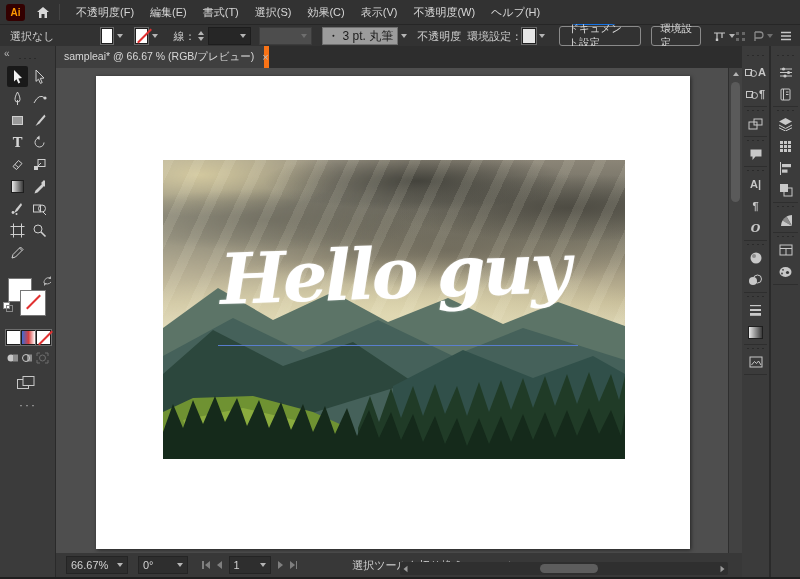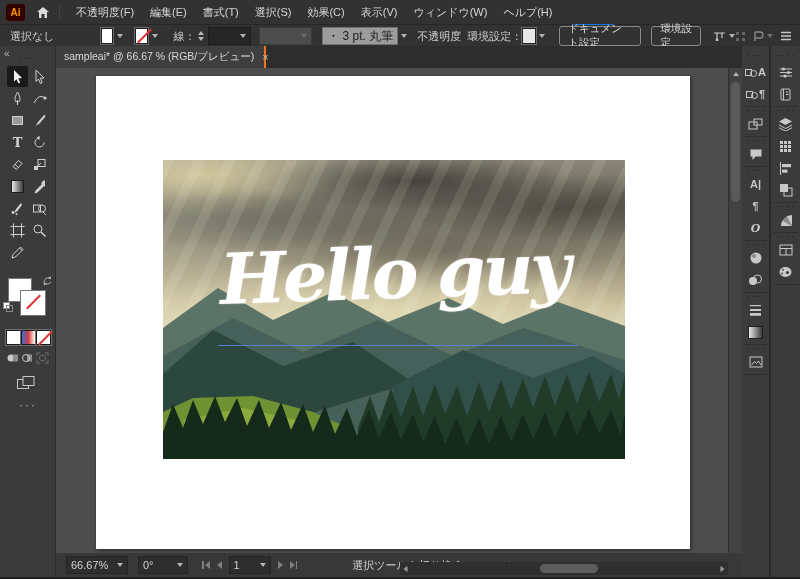--- a/index.html
+++ b/index.html
@@ -33,21 +33,21 @@
   .chev{width:0;height:0;border-left:3.5px solid transparent;border-right:3.5px solid transparent;border-top:4px solid #b5b5b5;}
   .chev.dim{border-top-color:#6f6f6f;}
   .chev-up{width:0;height:0;border-left:3px solid transparent;border-right:3px solid transparent;border-bottom:4px solid #b5b5b5;}
   .fieldbox{height:16px;background:#262626;border:1px solid #1d1d1d;display:flex;align-items:center;
             justify-content:space-between;padding:0 4px;}
   .stepper{display:flex;flex-direction:column;gap:2px;align-items:center;margin:0 2px;}
   .btn{height:18px;border:1px solid #8a8a8a;border-radius:3px;background:transparent;color:#dcdcdc;
        display:flex;align-items:center;padding:0 8px;font-size:10.5px;}
   
   .tabrow{left:56px;top:46px;width:686px;height:22px;background:#2d2d2d;border-bottom:1px solid #262626;display:flex;}
-  .doc-tab{width:192px;height:22px;background:#3f3f3f;border-right:2px solid #f97316;display:flex;align-items:center;
+  .doc-tab{width:192px;height:22px;background:#3f3f3f;border-right:5px solid #f97316;display:flex;align-items:center;
            padding:0 8px;gap:8px;font-size:10.5px;color:#d8d8d8;}
   .tab-close{color:#bbb;font-size:11px;}
   
   .toolbar{left:0;top:46px;width:55px;height:533px;background:#3b3b3b;border-right:1px solid #2a2a2a;}
   .tb-collapse{position:absolute;left:4px;top:2px;color:#b9b9b9;font-size:10px;}
   .grip{position:absolute;height:3px;background:
         radial-gradient(circle 1px at 2px 1.5px,#2a2a2a 60%,transparent 61%),
         radial-gradient(circle 1px at 7px 1.5px,#2a2a2a 60%,transparent 61%),
         radial-gradient(circle 1px at 12px 1.5px,#2a2a2a 60%,transparent 61%),
         radial-gradient(circle 1px at 17px 1.5px,#2a2a2a 60%,transparent 61%);width:19px;}
@@ -121,21 +121,21 @@
         </svg>
     </div>
     <div class="menu-sep"></div>
     <div class="menus">
       <div class="menu-item">不透明度(F)</div>
       <div class="menu-item">編集(E)</div>
       <div class="menu-item">書式(T)</div>
       <div class="menu-item">選択(S)</div>
       <div class="menu-item">効果(C)</div>
       <div class="menu-item">表示(V)</div>
-      <div class="menu-item">ウィンドウ(W)</div>
+      <div class="menu-item">不透明度(W)</div>
       <div class="menu-item">ヘルプ(H)</div>
     </div>
     <div class="mb-right">
       <div class="share-pill">
         <svg width="12" height="12" viewBox="0 0 12 12">
           <circle cx="5" cy="4" r="2.2" fill="#fff"></circle>
           <path d="M1.5,10.5 a3.5,3.5 0 0 1 7,0 Z" fill="#fff"></path>
           <path d="M9.5,3 v3 M8,4.5 h3" stroke="#fff" stroke-width="1.1"></path>
         </svg>
         <span class="txt">共有</span>

